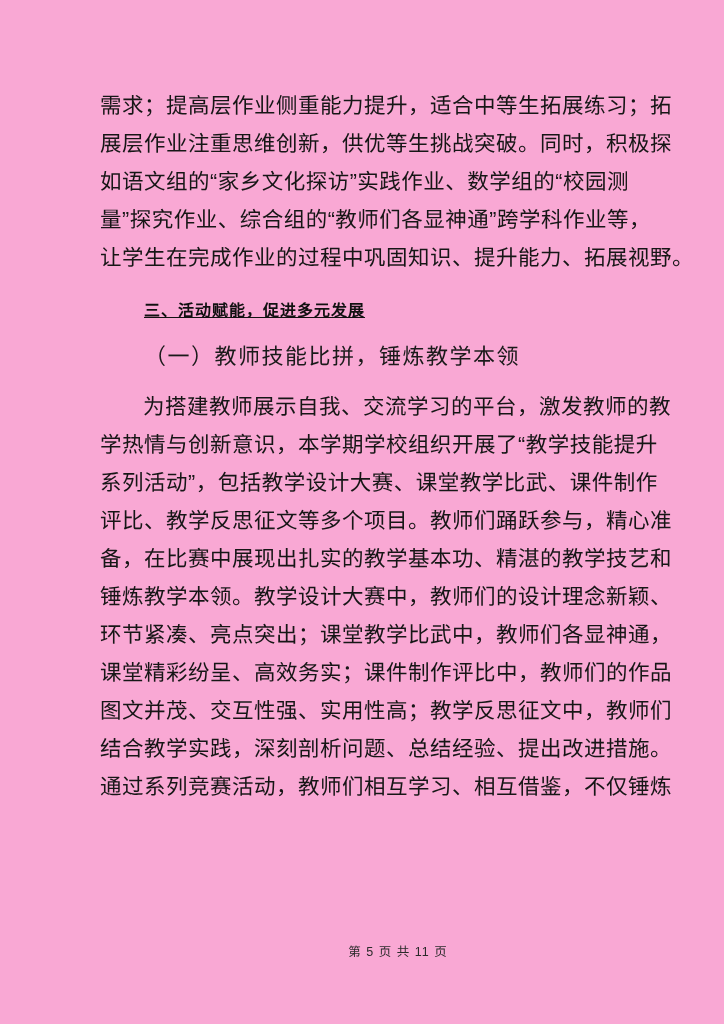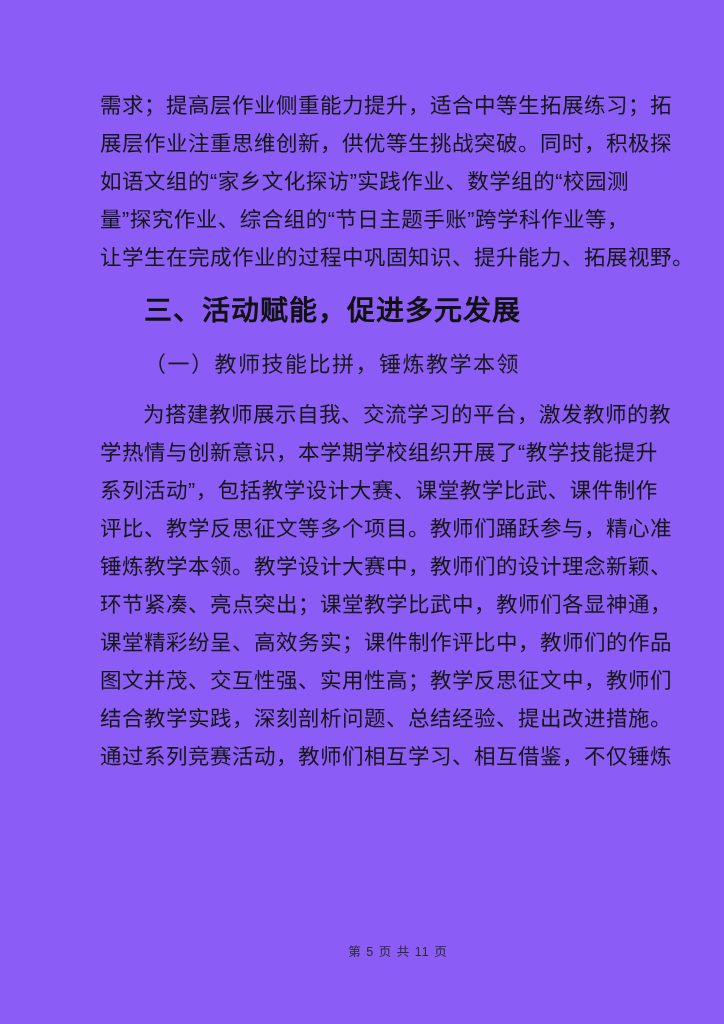--- a/index.html
+++ b/index.html
@@ -13,21 +13,21 @@
     position: relative;
     overflow: hidden;
     font-family: "Liberation Sans", sans-serif;
     color: #000000;
   }
   .page {
     position: absolute;
     left: 0; top: 0;
     width: 724px;
     height: 1024px;
-    background: #8b5cf6;
+    background: #f9a8d4;
   }
   .text-block {
     position: absolute;
     left: 100px;
     top: 87px;
     width: 524px;
   }
   .para { margin: 0; }
   .line {
     font-size: 21.5px;
@@ -38,27 +38,28 @@
     white-space: nowrap;
     color: #161616;
   }
   .line.para-last {
     text-align-last: left;
   }
   .line.first-indent {
     text-indent: 2em;
   }
   .heading-1 {
-    margin: 15px 0 16px 0;
+    margin: 15px 0 8px 0;
     padding-left: 44px;
-    font-size: 28px;
+    font-size: 16px;
     line-height: 38px;
     font-weight: bold;
     color: #111111;
     letter-spacing: 1px;
+    text-decoration: underline;
   }
   .heading-2 {
     margin: 7px 0 12px 0;
     padding-left: 44px;
     font-family: "Liberation Serif", serif;
     font-size: 22px;
     line-height: 38px;
     font-weight: normal;
     color: #1a1a1a;
     letter-spacing: 1.5px;
@@ -79,33 +80,34 @@
 </head>
 <body>
 
 <div class="page">
   <div class="text-block">
 
     <div class="para">
       <div class="line">需求；提高层作业侧重能力提升，适合中等生拓展练习；拓</div>
       <div class="line">展层作业注重思维创新，供优等生挑战突破。同时，积极探</div>
       <div class="line">如语文组的“家乡文化探访”实践作业、数学组的“校园测</div>
-      <div class="line">量”探究作业、综合组的“节日主题手账”跨学科作业等，</div>
+      <div class="line">量”探究作业、综合组的“教师们各显神通”跨学科作业等，</div>
       <div class="line">让学生在完成作业的过程中巩固知识、提升能力、拓展视野。</div>
     </div>
 
     <div class="heading-1">三、活动赋能，促进多元发展</div>
 
     <div class="heading-2">（一）教师技能比拼，锤炼教学本领</div>
 
     <div class="para">
       <div class="line first-indent">为搭建教师展示自我、交流学习的平台，激发教师的教</div>
       <div class="line">学热情与创新意识，本学期学校组织开展了“教学技能提升</div>
       <div class="line">系列活动”，包括教学设计大赛、课堂教学比武、课件制作</div>
       <div class="line">评比、教学反思征文等多个项目。教师们踊跃参与，精心准</div>
+      <div class="line">备，在比赛中展现出扎实的教学基本功、精湛的教学技艺和</div>
       <div class="line">锤炼教学本领。教学设计大赛中，教师们的设计理念新颖、</div>
       <div class="line">环节紧凑、亮点突出；课堂教学比武中，教师们各显神通，</div>
       <div class="line">课堂精彩纷呈、高效务实；课件制作评比中，教师们的作品</div>
       <div class="line">图文并茂、交互性强、实用性高；教学反思征文中，教师们</div>
       <div class="line">结合教学实践，深刻剖析问题、总结经验、提出改进措施。</div>
       <div class="line">通过系列竞赛活动，教师们相互学习、相互借鉴，不仅锤炼</div>
     </div>
 
   </div>
 

